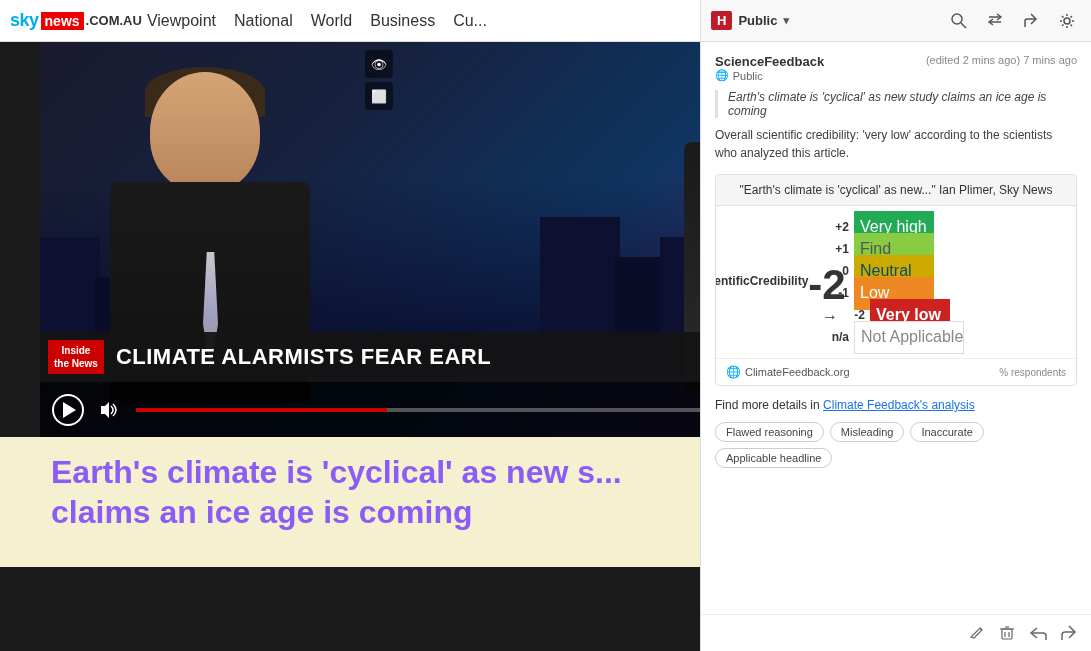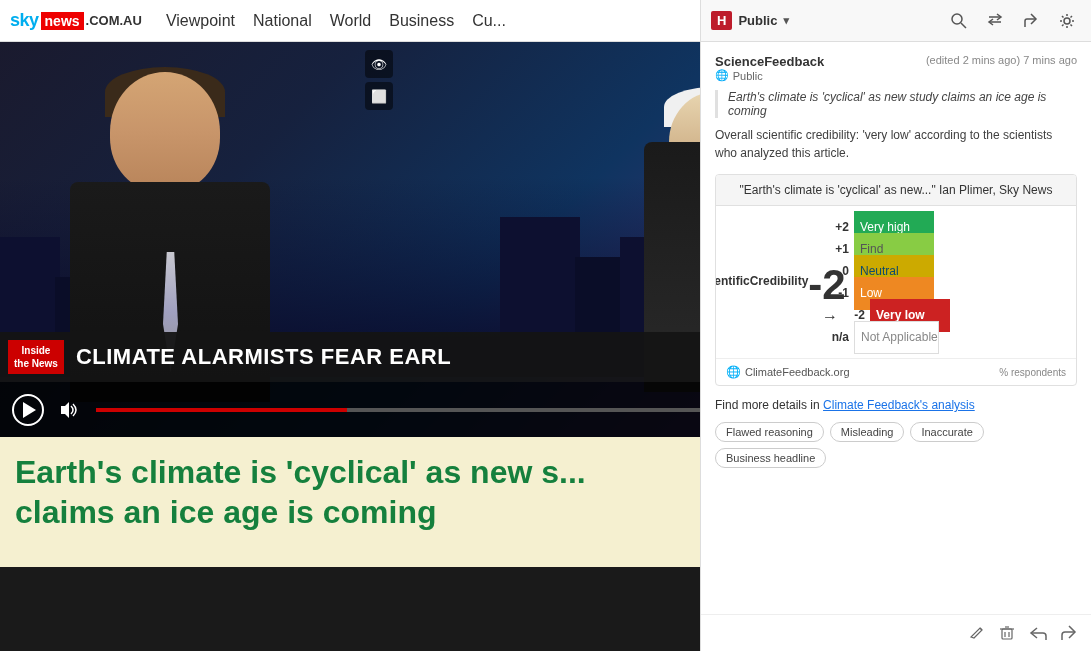--- a/index.html
+++ b/index.html
@@ -14,21 +14,21 @@
       overflow: hidden;
     }
 
     
     .nav-bar {
       height: 42px;
       background: #fff;
       display: flex;
       align-items: center;
       padding: 0 10px;
-      gap: 24px;
+      gap: 5px;
       border-bottom: 1px solid #ddd;
     }
 
     .sky-logo {
       display: flex;
       align-items: center;
       gap: 0;
     }
 
     .sky-text {
@@ -65,20 +65,21 @@
       color: #333;
     }
 
     
     .video-container {
       width: 824px;
       height: 395px;
       position: relative;
       background: #000;
       overflow: hidden;
+      margin-left: 40px;
     }
 
     .video-bg {
       width: 100%;
       height: 100%;
       background: linear-gradient(135deg, #1a1a2e 0%, #16213e 30%, #0f3460 60%, #533483 100%);
       position: relative;
     }
 
     
@@ -309,22 +310,23 @@
     
     .headline-area {
       background: #f5f0d0;
       padding: 15px 15px 20px;
       min-height: 130px;
     }
 
     .headline-text {
       font-size: 32px;
       font-weight: bold;
-      color: #15803d;
+      color: #8b5cf6;
       line-height: 1.25;
+      margin-left: 36px;
     }
 
     
     .right-panel {
       width: 391px;
       height: 651px;
       background: #fff;
       border-left: 1px solid #ddd;
       display: flex;
       flex-direction: column;
@@ -544,21 +546,21 @@
       color: #333;
       padding-right: 5px;
     }
 
     .scale-bar {
       height: 33px;
       min-width: 80px;
       display: flex;
       align-items: center;
       padding-left: 6px;
-      font-size: 12px;
+      font-size: 16px;
       font-weight: 500;
     }
 
     .scale-bar.very-high { background: #22aa55; color: #fff; }
     .scale-bar.high { background: #88cc44; color: #555; }
     .scale-bar.neutral { background: #ccaa00; color: #0c4a6e; }
     .scale-bar.low { background: #ee8822; color: #fff; }
     .scale-bar.very-low { background: #cc2222; color: #fff; }
     .scale-bar.na { background: #fff; color: #888; border: 1px solid #ddd; }
 
@@ -871,21 +873,21 @@
 
       <div class="find-more-row">
         <span>Find more details in </span>
         <span class="find-more-link">Climate Feedback's analysis</span>
       </div>
 
       <div class="tags-row">
         <span class="tag">Flawed reasoning</span>
         <span class="tag">Misleading</span>
         <span class="tag">Inaccurate</span>
-        <span class="tag">Business headline</span>
+        <span class="tag">Applicable headline</span>
       </div>
 
     </div>
   </div>
 
   <div class="annotation-actions">
     <div class="action-icon">
       <svg width="16" height="16" viewBox="0 0 16 16">
         <path d="M2,12 L5,13 L13,5 L11,3 L2,12 Z" stroke="#666" stroke-width="1.2" fill="none"></path>
         <line x1="11" y1="3" x2="13" y2="5" stroke="#666" stroke-width="1.2"></line>

